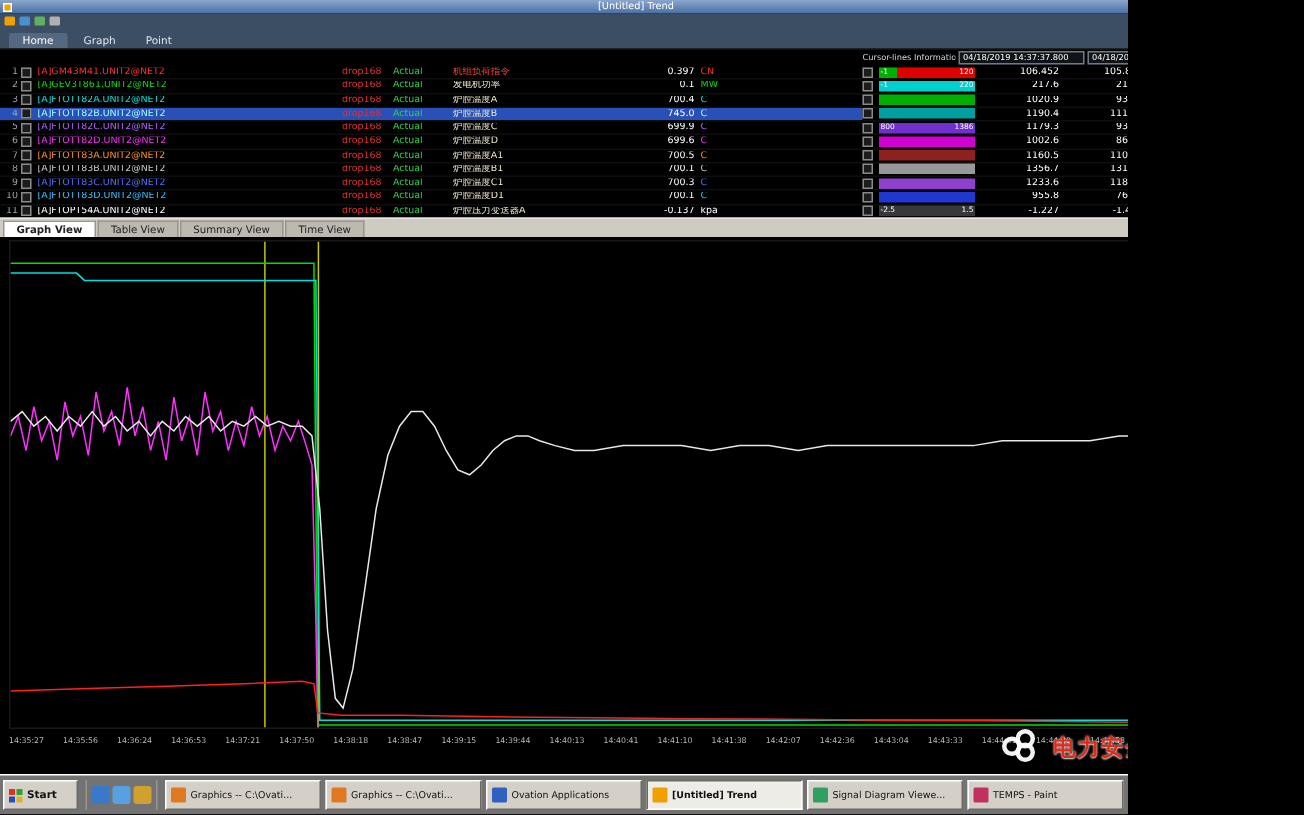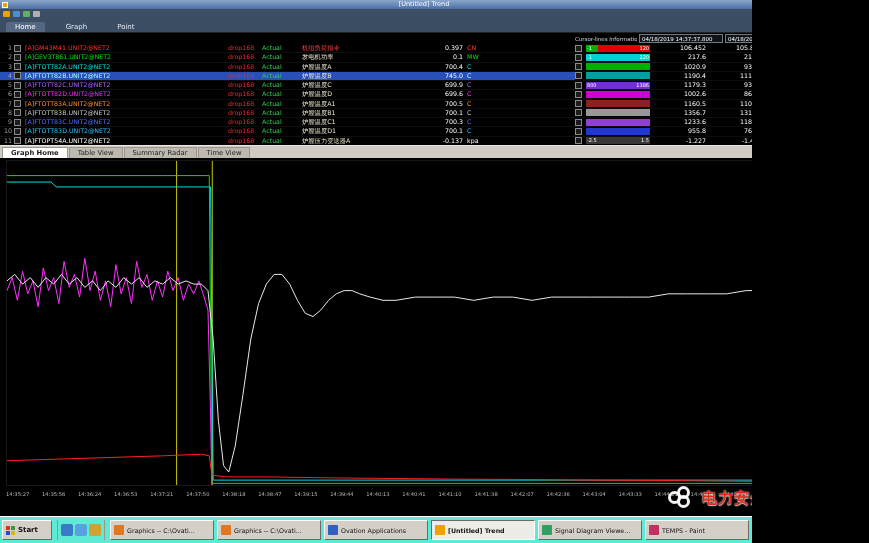--- a/index.html
+++ b/index.html
@@ -14,21 +14,21 @@
   .titlebar .ttl{flex:1;text-align:center;font-size:6.5px;color:#fff;line-height:9px;}
   .wctl{display:flex;gap:1px;margin-right:2px}
   .wctl span{width:9px;height:7px;font-size:5px;line-height:7px;text-align:center;
     background:#c8c4bc;border:1px solid #888;color:#222}
   .wctl .close{background:#d24a3a;color:#fff}
 
   
   .ribbon{position:absolute;left:0;top:9px;width:869px;height:23px;background:#3c4e64;}
   .qrow{height:9px;display:flex;align-items:center;gap:3px;padding-left:3px}
   .qrow .qi{width:7px;height:6px;border-radius:1px}
-  .tabrow{height:14px;display:flex;align-items:flex-end;gap:12px;padding-left:6px}
+  .tabrow{height:14px;display:flex;align-items:flex-end;gap:2px;padding-left:6px}
   .rtab{font-size:7px;color:#dfe7f2;padding:1px 9px;cursor:default}
   .rtab.active{background:#556882;border-radius:2px 2px 0 0;color:#fff}
 
   
   .workspace{position:absolute;left:0;top:32px;width:869px;height:113px;background:#000;border-top:1px solid #222}
   .cursorhdr{position:absolute;left:575px;top:0;width:288px;height:11px;display:flex;align-items:center;gap:2px}
   .cursorhdr .chlabel{font-size:5.5px;color:#cfd6df;width:62px;overflow:hidden;white-space:nowrap}
   .cursorhdr .tbox{font-size:5.5px;color:#fff;background:#101418;border:1px solid #6e7a88;
     padding:0 2px;height:9px;line-height:8px;white-space:nowrap;overflow:hidden}
   .rows{position:absolute;left:0;top:11px;width:863px;height:102px;display:flex;flex-direction:column}
@@ -80,21 +80,21 @@
   .axcol span::before{content:"";display:inline-block;width:3px;border-top:1px solid;margin-right:1px;vertical-align:middle}
   .axscroll{position:absolute;left:864px;width:5px;height:7px;background:#c8c4bc;border:1px solid #888;
     font-size:3.5px;text-align:center;line-height:6px;color:#333}
 
   
   .statusbar{position:absolute;left:0;top:502px;width:869px;height:14px;background:#d4d0c8;
     border-top:1px solid #fff;font-size:6.8px;color:#222;line-height:14px;padding-left:4px;
     white-space:nowrap;overflow:hidden}
 
   
-  .taskbar{position:absolute;left:0;top:516px;width:869px;height:27px;background:#5eead4;
+  .taskbar{position:absolute;left:0;top:516px;width:869px;height:27px;background:#737373;
     border-top:1px solid #fff;display:flex;align-items:center;gap:5px;padding:0 2px}
   .startbtn{width:50px;height:20px;background:#d4d0c8;border:1px solid;border-color:#fff #6d6a64 #6d6a64 #fff;
     display:flex;align-items:center;gap:3px;padding-left:3px}
   .flag{width:9px;height:9px;display:grid;grid-template-columns:1fr 1fr;grid-template-rows:1fr 1fr;gap:1px}
   .flag b{display:block}
   .startbtn .stxt{font-size:7px;font-weight:bold;color:#111}
   .ql{display:flex;gap:2px;border-left:1px solid #9a968e;border-right:1px solid #9a968e;padding:0 3px;height:20px;align-items:center}
   .ql .qlico{width:12px;height:12px;border-radius:2px}
   .appbtn{flex:0 0 104px;height:20px;background:#d4d0c8;border:1px solid;border-color:#fff #6d6a64 #6d6a64 #fff;
     display:flex;align-items:center;gap:3px;padding:0 3px;font-size:6.3px;color:#111;
@@ -397,23 +397,23 @@
       </div>
     <div class="vscroll">
       <span class="arr">▲</span>
       <span class="thumb"></span>
       <span class="arr" style="margin-top:auto">▼</span>
     </div>
   </div>
 
   <div class="viewtabs">
     <span id="vtabs" style="display:flex">
-        <span class="vtab active">Graph Home</span>
+        <span class="vtab active">Graph View</span>
         <span class="vtab">Table View</span>
-        <span class="vtab">Summary Radar</span>
+        <span class="vtab">Summary View</span>
         <span class="vtab">Time View</span>
       </span>
     <span class="vtnav">
       <span>◄</span>
       <span>►</span>
     </span>
   </div>
 
   <div class="chart">
     <div class="plot">

